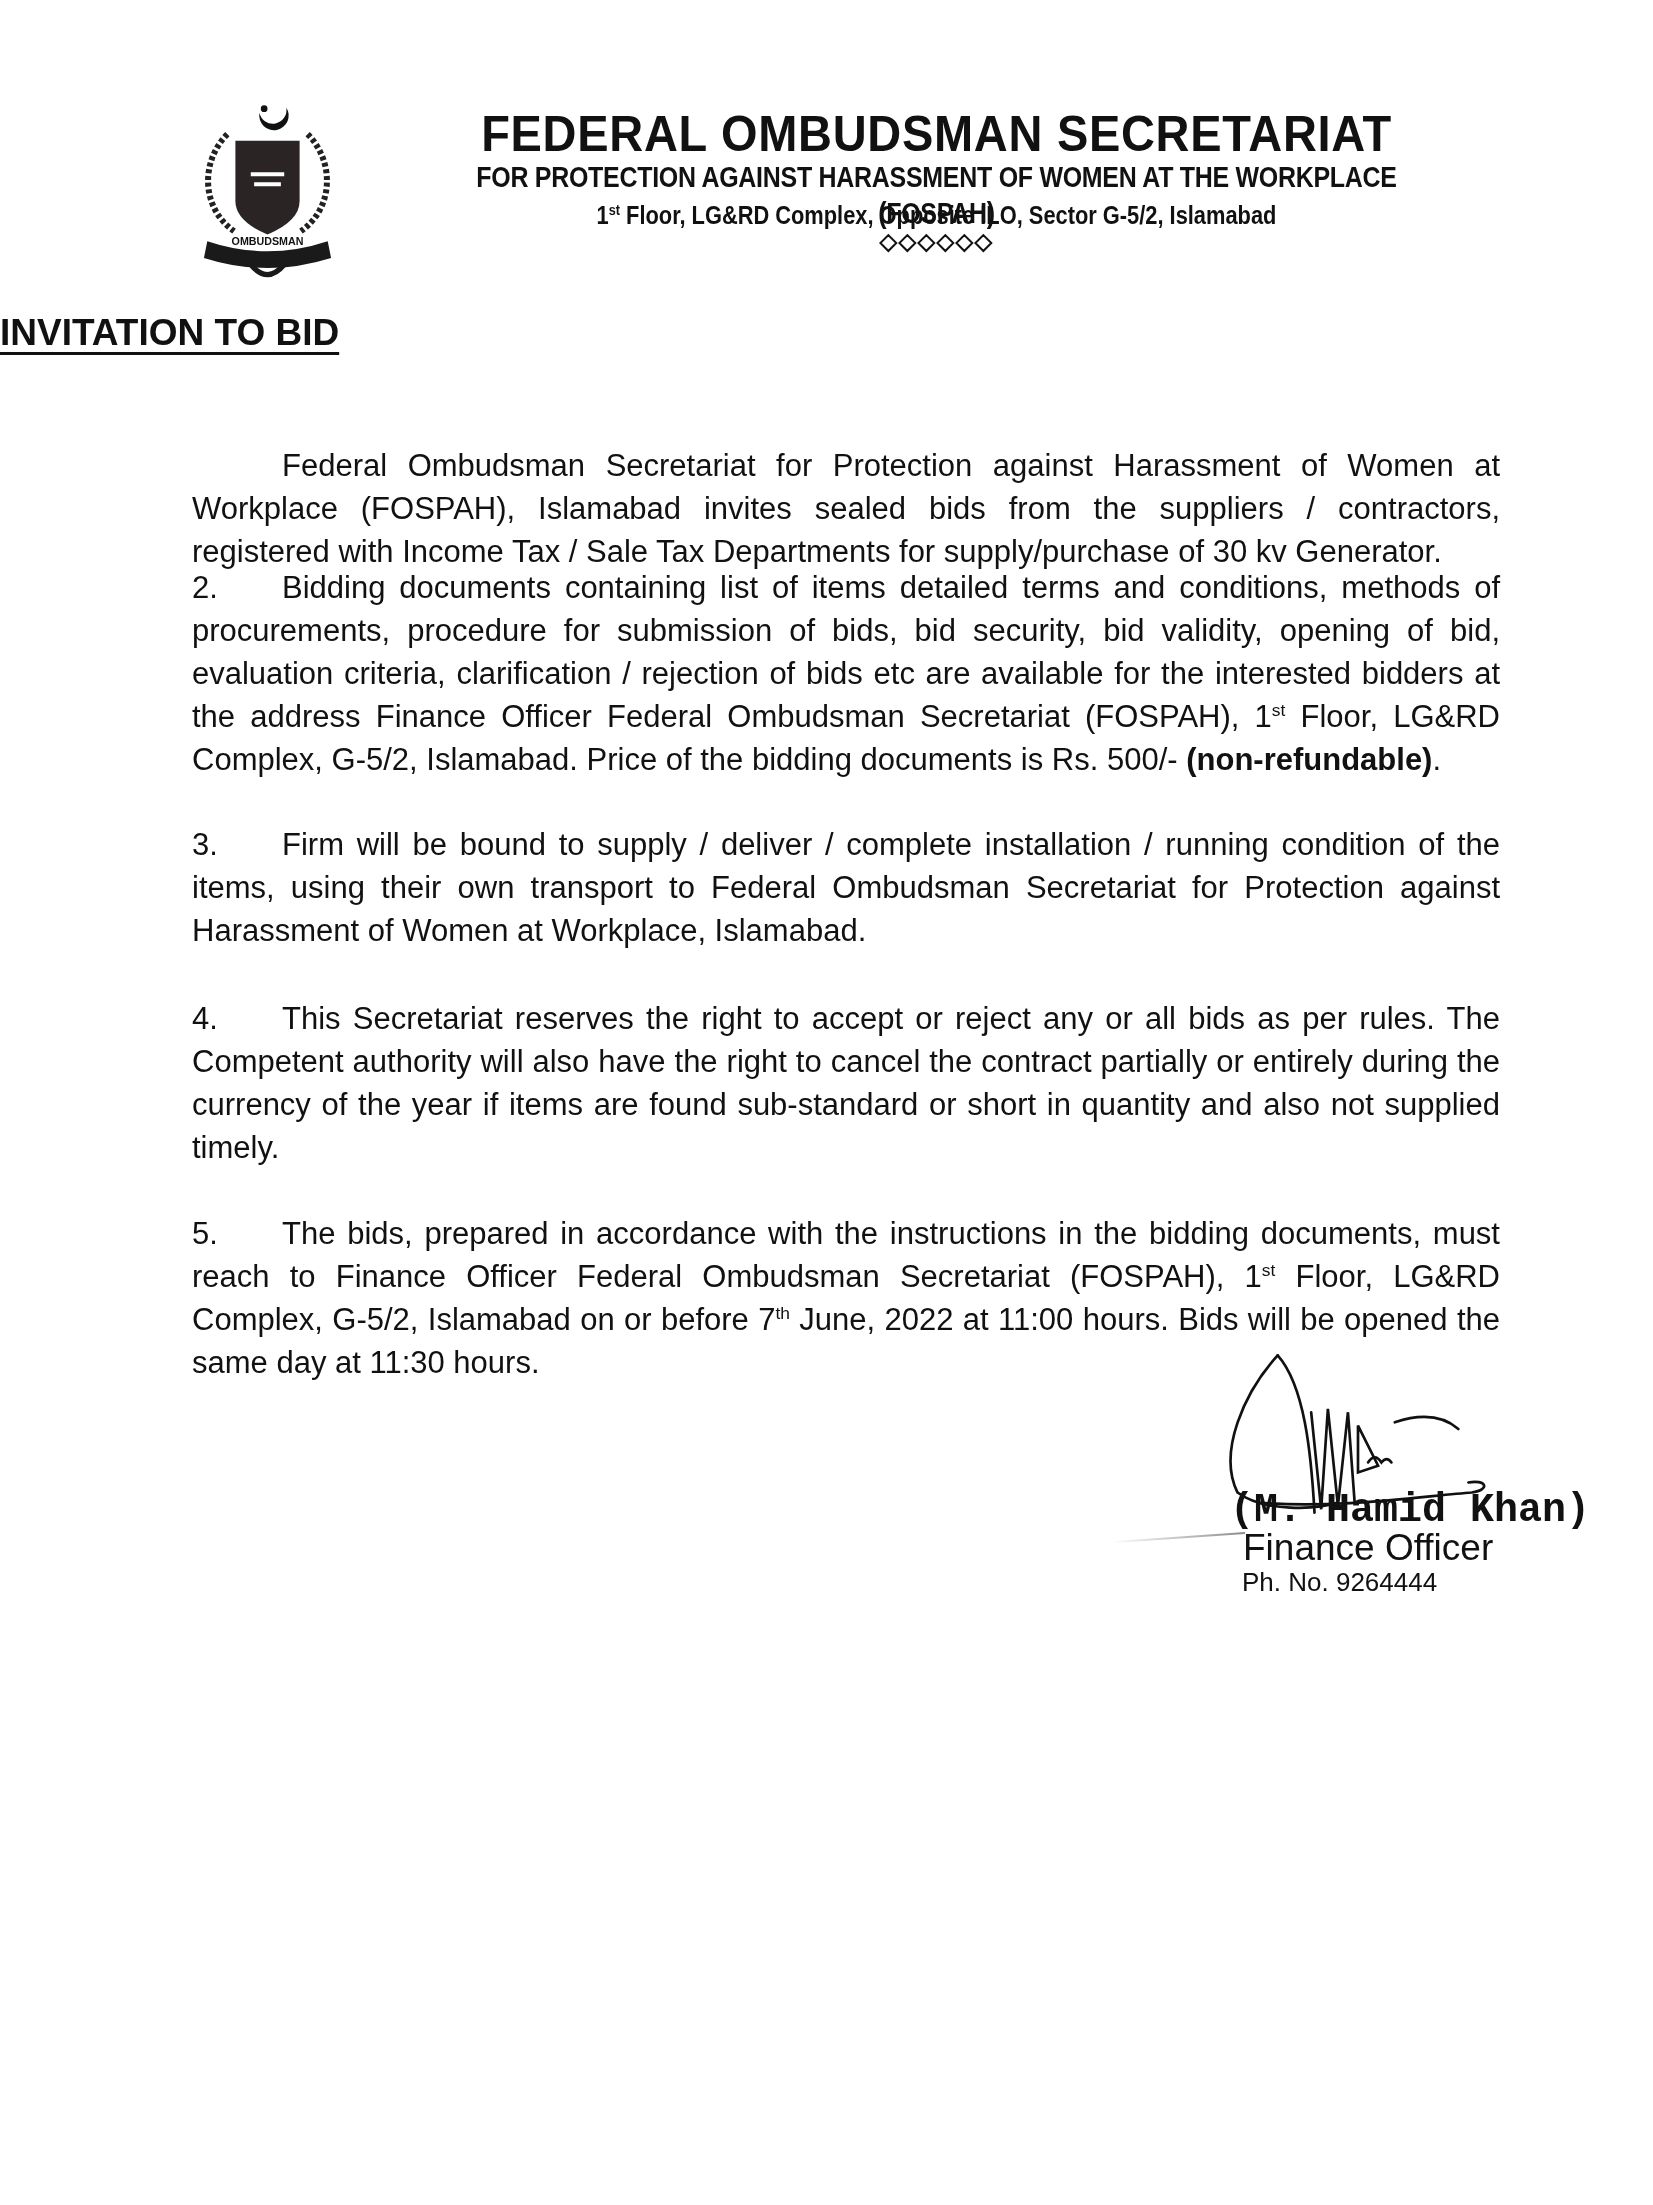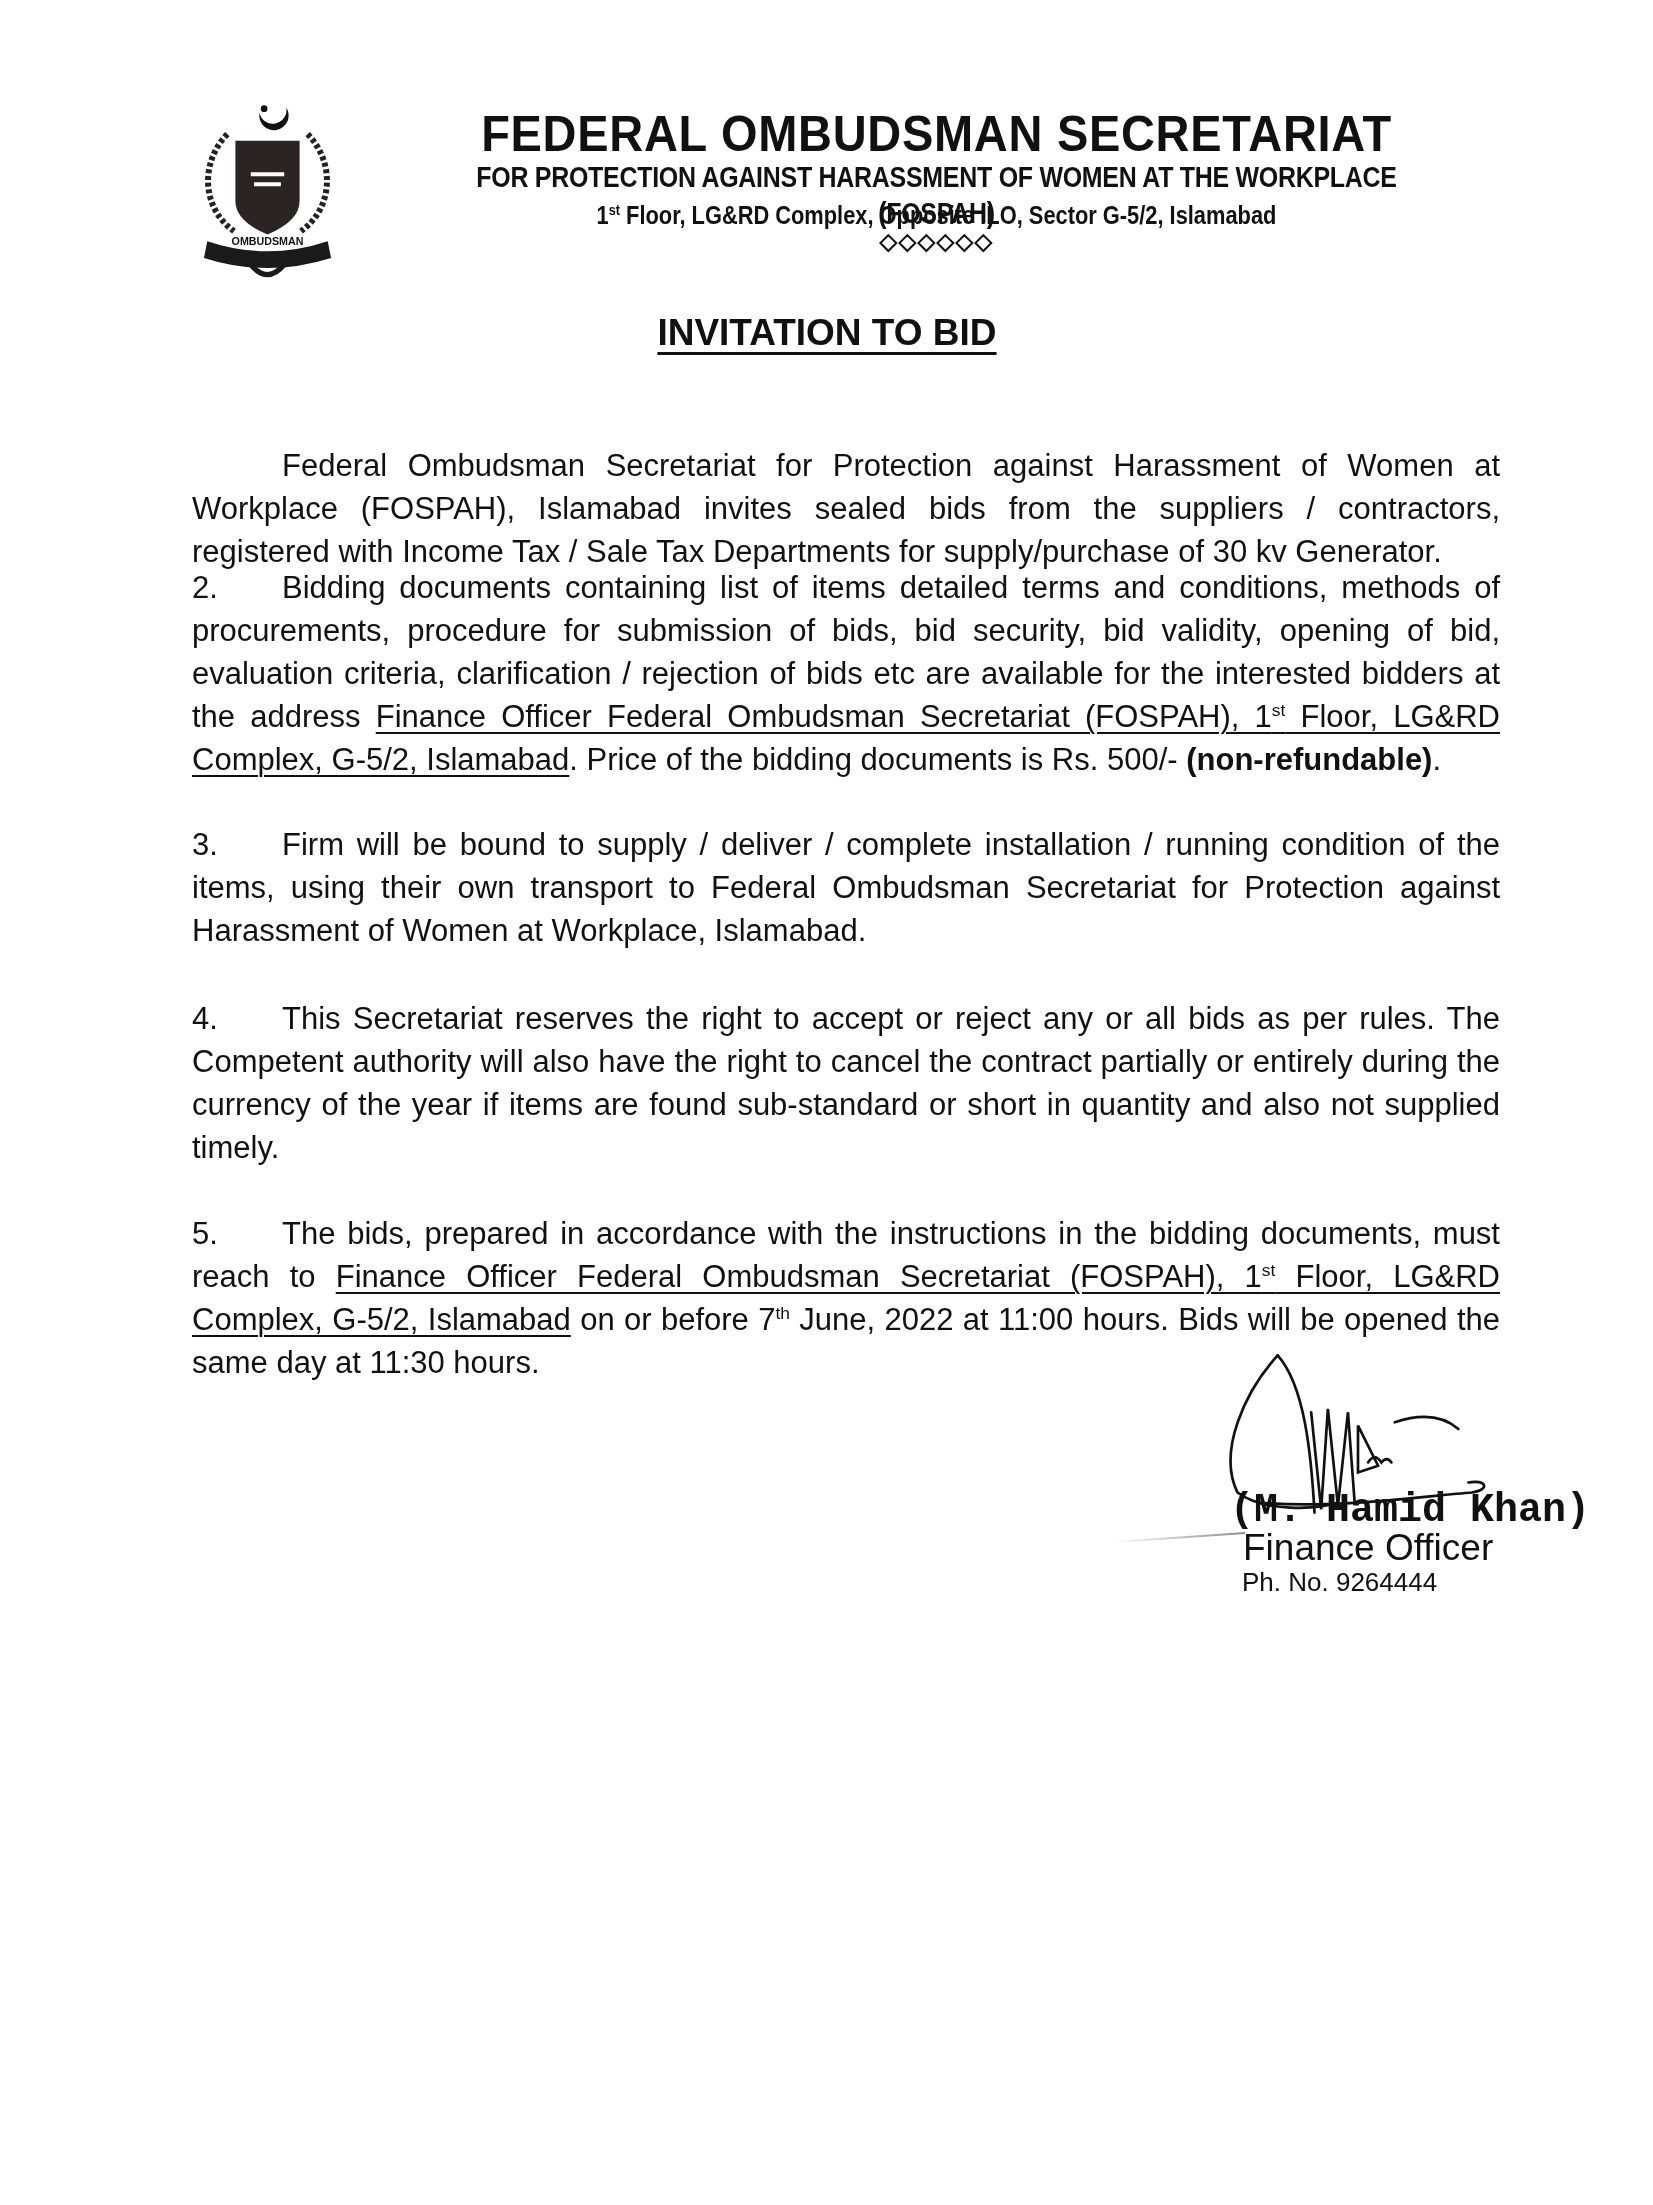--- a/index.html
+++ b/index.html
@@ -7,28 +7,28 @@
   .page { position:absolute; left:0; top:0; width:1654px; height:2205px; background:#fff; }
 
   
   .logo { position:absolute; left:187px; top:94px; width:161px; height:194px; }
   .lh-title { position:absolute; left:361px; width:1151px; top:107px; text-align:center; font-weight:bold; font-size:47px; letter-spacing:0.7px; line-height:54px; transform:scaleY(1.05); }
   .lh-sub { position:absolute; left:361px; width:1151px; top:159px; text-align:center; font-weight:bold; font-size:29px; line-height:36px; transform:scaleX(0.86); transform-origin:center; letter-spacing:-0.3px; }
   .lh-addr { position:absolute; left:361px; width:1151px; top:195px; text-align:center; font-weight:bold; font-size:25.4px; line-height:31px; transform:scaleX(0.86); transform-origin:center; }
   .lh-addr sup { font-size:14.7px; }
   .lh-diamonds { position:absolute; left:361px; width:1151px; top:227px; text-align:center; font-size:23px; line-height:29px; font-weight:bold; letter-spacing:1.3px; }
 
-  .doc-title { position:absolute; left:0; width:1654px; top:309px; text-align:center; font-weight:bold; font-size:37px; line-height:47px; }
+  .doc-title { position:absolute; left:0; width:1654px; top:309px; font-weight:bold; font-size:37px; line-height:47px; }
   .doc-title span { text-decoration:underline; text-decoration-thickness:3.3px; text-underline-offset:6.7px; }
 
   .para { position:absolute; left:192px; width:1308px; font-size:31px; line-height:43px; text-align:justify; text-align-last:left; }
   .para sup { font-size:17.4px; line-height:0; }
   .para .num { display:inline-block; width:90px; }
   .para .indent { display:inline-block; width:90px; }
-  .ul { text-decoration:underline; text-decoration-thickness:2px; text-underline-offset:4.7px; }
+  .ul { text-decoration-thickness:2px; text-underline-offset:4.7px; }
   .bold { font-weight:bold;margin-top:32px; }
 
   #p1 { top:396px;margin-top:48px; }
   #p2 { top:566px; }
   #p3 { top:823px; }
   #p4 { top:997px; }
   #p5 { top:1212px; }
 
   .signature { position:absolute; left:1204px; top:1352px; width:308px; height:174px; }
   .sig-line { position:absolute; left:1111px; top:1532px; width:134px; height:2px; background:linear-gradient(90deg, rgba(0,0,0,0), rgba(0,0,0,0.45)); transform:rotate(-4deg); transform-origin:right center; }

